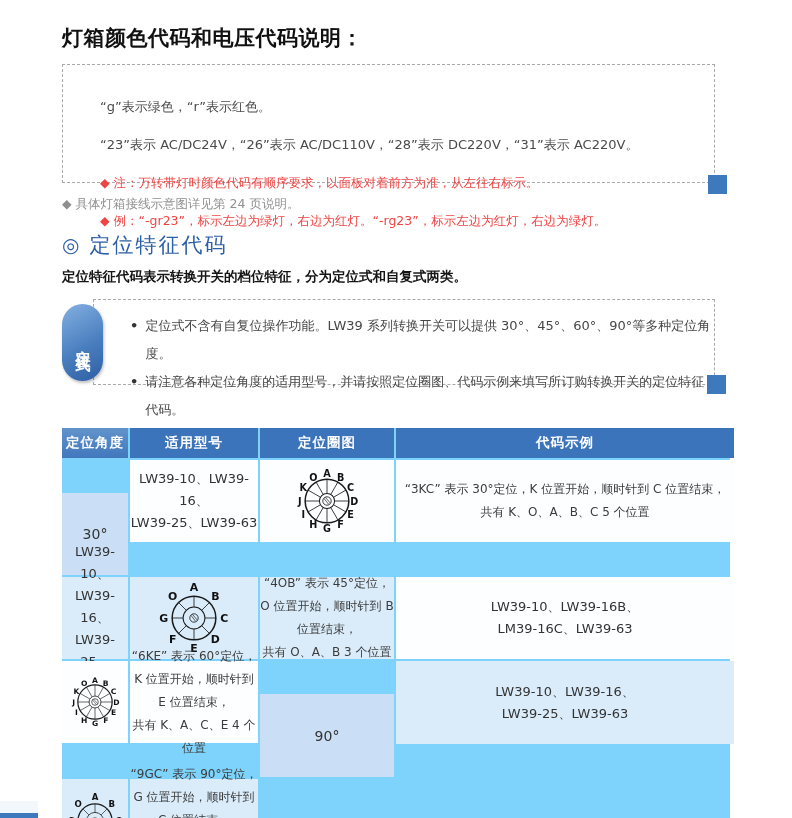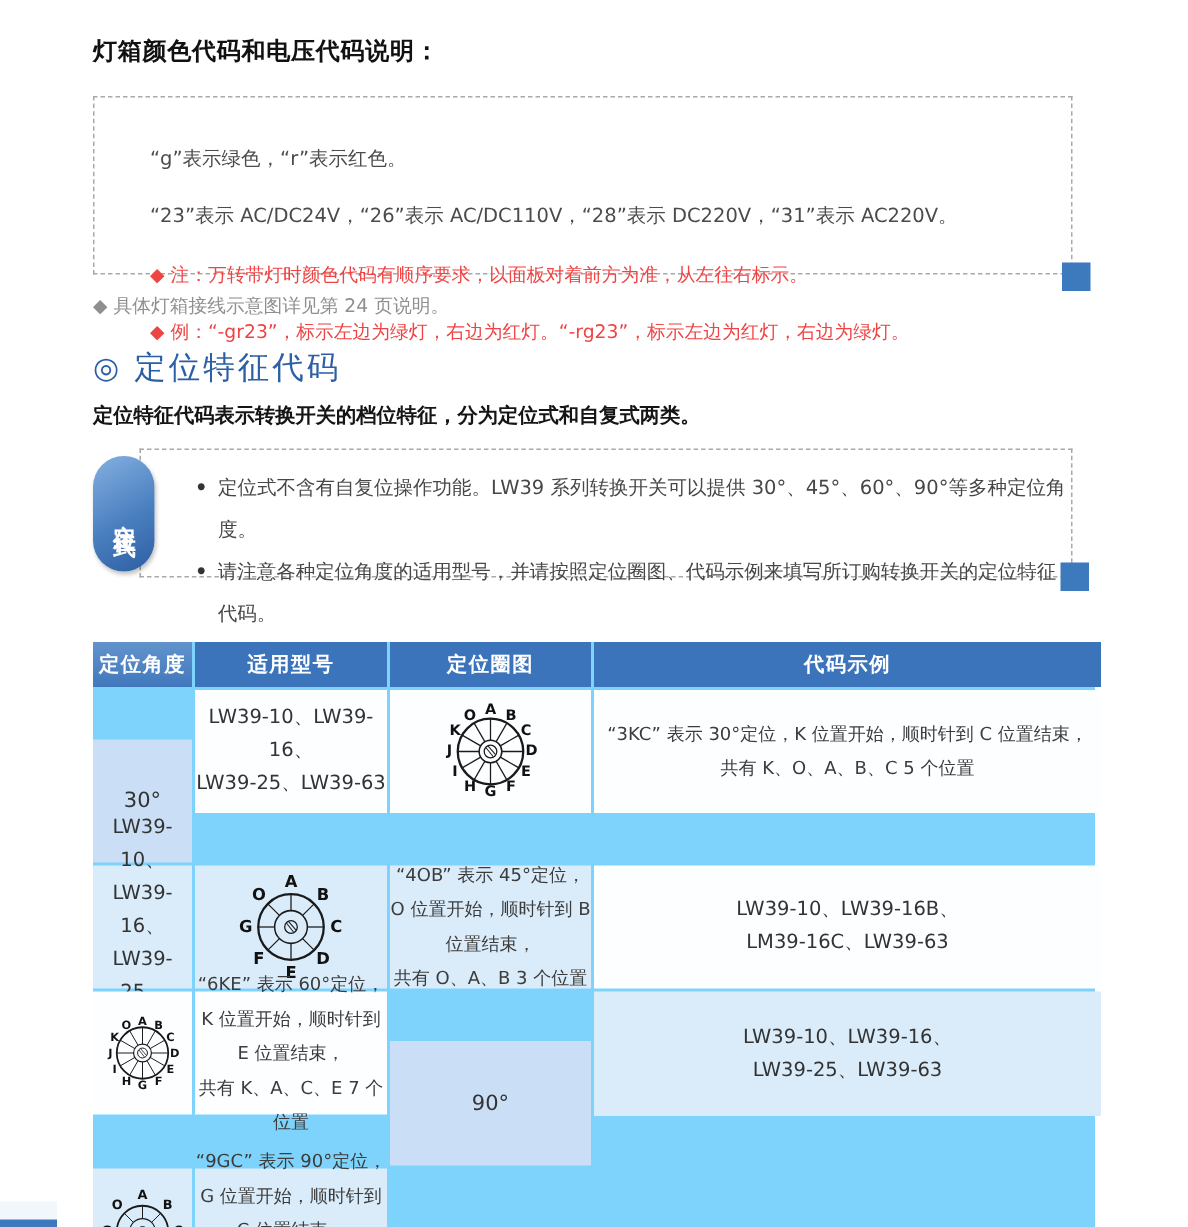--- a/index.html
+++ b/index.html
@@ -1,20 +1,20 @@
 <!DOCTYPE html>
 <html><head>
 <meta charset="utf-8">
 <style>
   * { margin:0; padding:0; box-sizing:border-box; }
   html,body { background:#ffffff; }
   body { font-family:"DejaVu Sans","Liberation Sans",sans-serif; }
   .page { position:relative; width:792px; height:818px; background:#ffffff; overflow:hidden; }
 
-  .title { position:absolute; left:62px; top:24px; font-size:16px; font-weight:bold; color:#111; letter-spacing:0.5px; }
+  .title { position:absolute; left:62px; top:24px; font-size:21px; font-weight:bold; color:#111; letter-spacing:0.5px; }
 
   .dashed-box { position:absolute; border:1px dashed #a9a9a9; background:#fff; }
   .box1 { left:62px; top:64px; width:653px; height:119px; padding:16px 0 0 23px; }
   .box1 p { margin:14px; font-size:13px; line-height:24px; }
   .ln-dark { color:#4b4b4b; }
   .ln-gray { color:#ef4444; font-size:12.5px !important; }
   .note-gap { margin-top:6px !important; }
 
   .blue-sq { position:absolute; width:19px; height:19px; background:#3d79bd; }
   .sq1 { left:645px; top:110px; }
@@ -219,21 +219,21 @@
           <text x="17.50" y="50.00" text-anchor="middle" dominant-baseline="central" font-size="11.5" font-weight="bold" font-family="DejaVu Sans, sans-serif" fill="#111">J</text>
           <line x1="42.21" y1="45.50" x2="27.48" y2="37.00" stroke="#1a1a1a" stroke-width="1"></line>
           <text x="21.85" y="33.75" text-anchor="middle" dominant-baseline="central" font-size="11.5" font-weight="bold" font-family="DejaVu Sans, sans-serif" fill="#111">K</text>
           <line x1="45.50" y1="42.21" x2="37.00" y2="27.48" stroke="#1a1a1a" stroke-width="1"></line>
           <text x="33.75" y="21.85" text-anchor="middle" dominant-baseline="central" font-size="11.5" font-weight="bold" font-family="DejaVu Sans, sans-serif" fill="#111">O</text>
         </svg>
       </div>
     <div class="cell row-cell c-white c-desc">
       <div>
           <div>“6KE” 表示 60°定位，K 位置开始，顺时针到 E 位置结束，</div>
-          <div>共有 K、A、C、E 7 个位置</div>
+          <div>共有 K、A、C、E 4 个位置</div>
         </div>
     </div>
 
     <div class="cell row-tall c-angle">90°</div>
     <div class="cell row-tall c-blue c-models">
       <div>
           <div>LW39-10、LW39-16、</div>
           <div>LW39-25、LW39-63</div>
         </div>
     </div>

